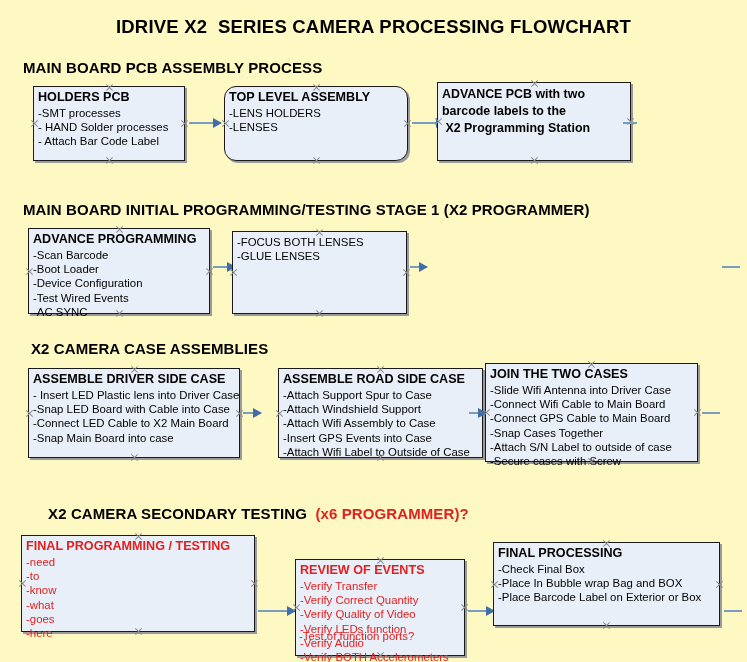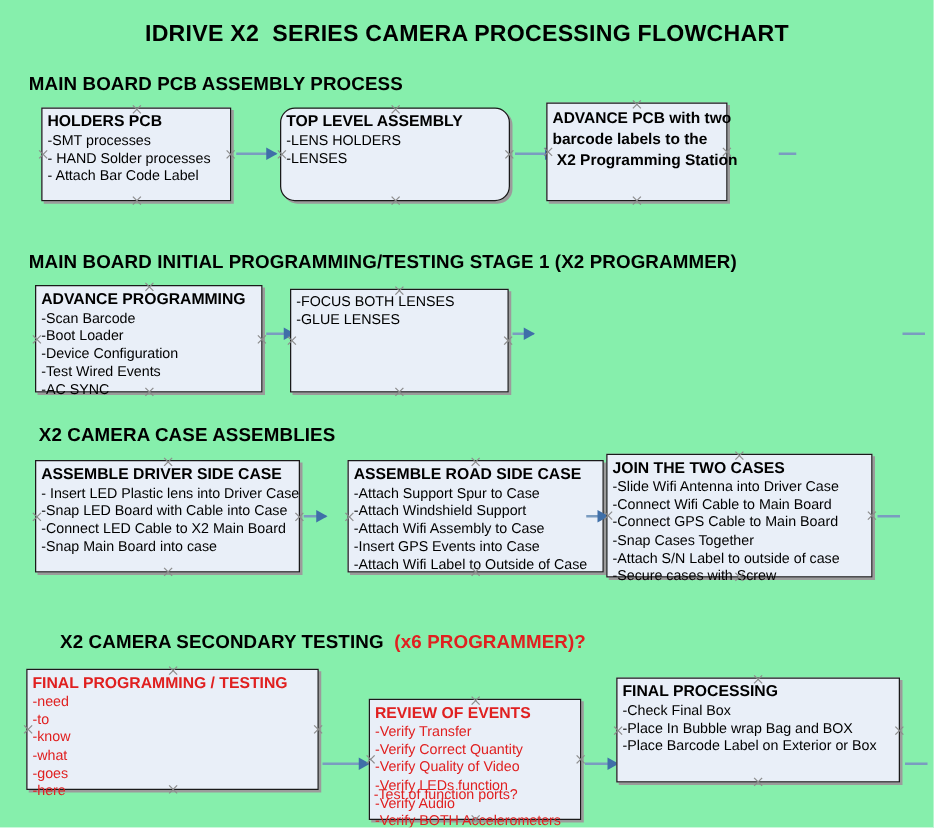--- a/index.html
+++ b/index.html
@@ -10,21 +10,21 @@
   }
   body {
     font-family: "Liberation Sans", sans-serif;
     color: #000000;
   }
   #canvas {
     position: relative;
     width: 747px;
     height: 662px;
     overflow: hidden;
-    background: #86efac;
+    background: #fef9c3;
   }
 
   
   .doc-title {
     position: absolute;
     left: 0;
     top: 16px;
     width: 747px;
     text-align: center;
     font-size: 18.5px;
@@ -161,21 +161,21 @@
     <div class="b-line">-LENS HOLDERS</div>
     <div class="b-line">-LENSES</div>
     <span class="xh" style="left:50%; top:0;"></span>
     <span class="xh" style="left:50%; top:100%;"></span>
     <span class="xh" style="left:0; top:50%;"></span>
     <span class="xh" style="left:100%; top:50%;"></span>
   </div>
 
   <div class="arrow" style="left:412px; top:122px; width:32px;"></div>
 
-  <div class="fbox body-bold" style="left:437px; top:82px; width:145px; height:79px;">
+  <div class="fbox body-bold" style="left:437px; top:82px; width:194px; height:79px;">
     <div class="b-line">ADVANCE PCB with two</div>
     <div class="b-line">barcode labels to the</div>
     <div class="b-line"> X2 Programming Station</div>
     <span class="xh" style="left:50%; top:0;"></span>
     <span class="xh" style="left:50%; top:100%;"></span>
     <span class="xh" style="left:0; top:50%;"></span>
     <span class="xh" style="left:100%; top:50%;"></span>
   </div>
 
   <div class="section-title" style="left:23px; top:201px;">MAIN BOARD INITIAL PROGRAMMING/TESTING STAGE 1 (X2 PROGRAMMER)</div>

